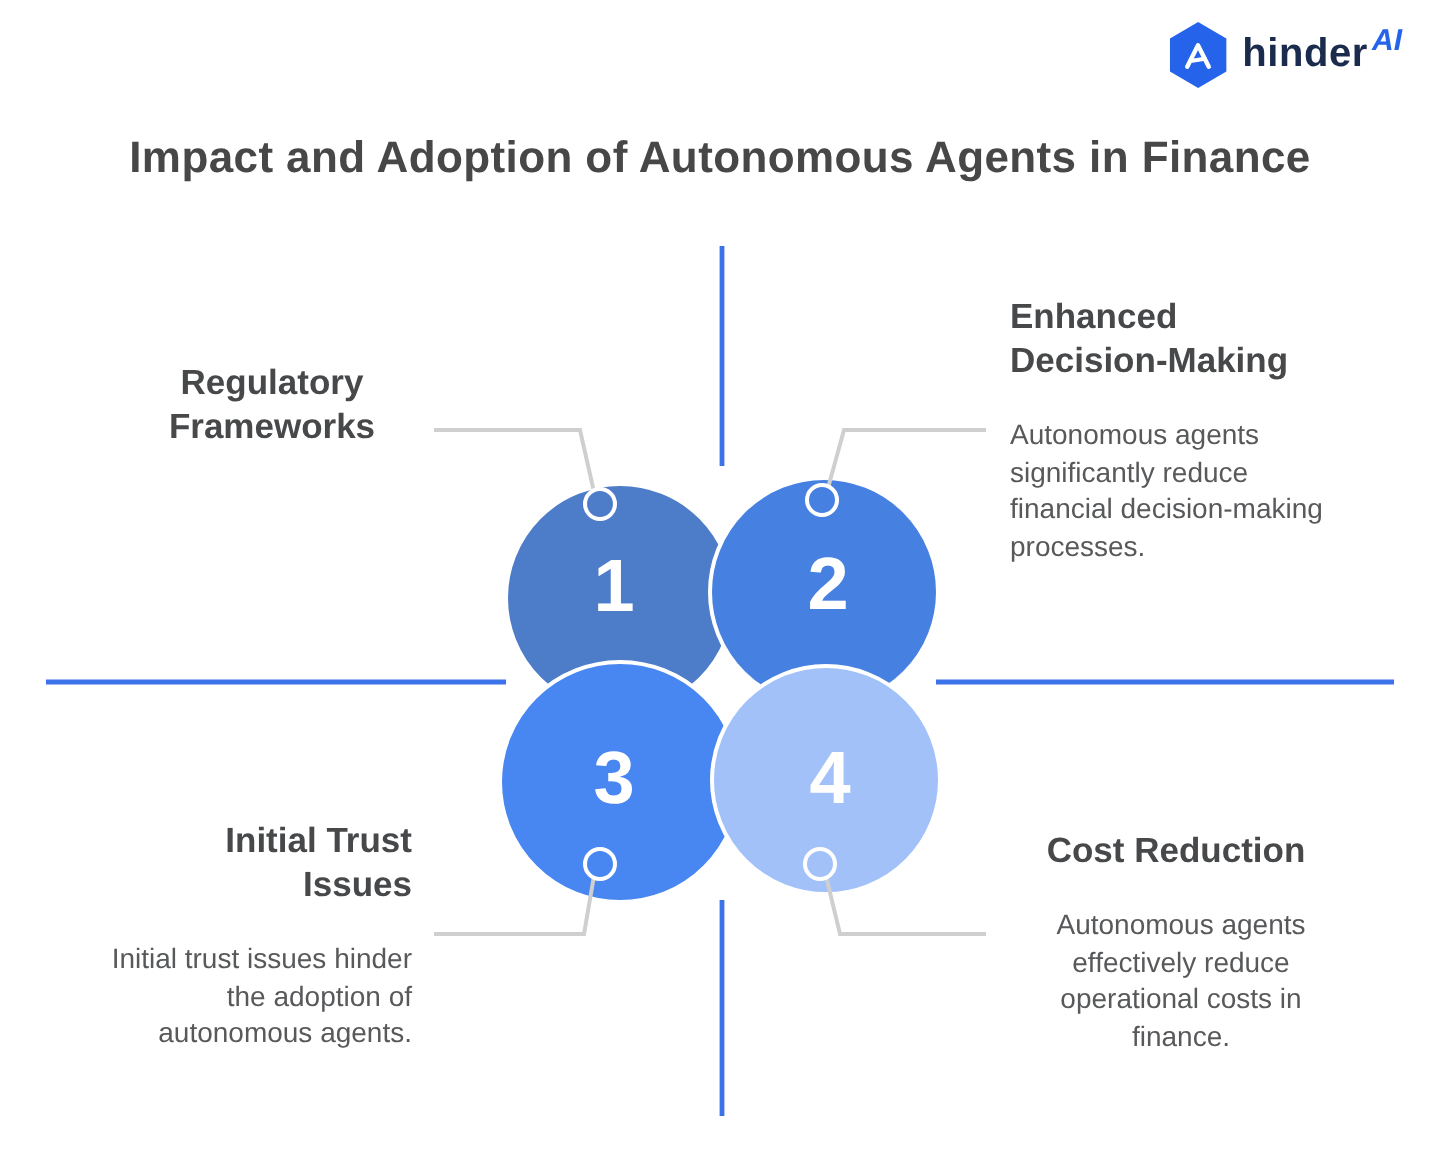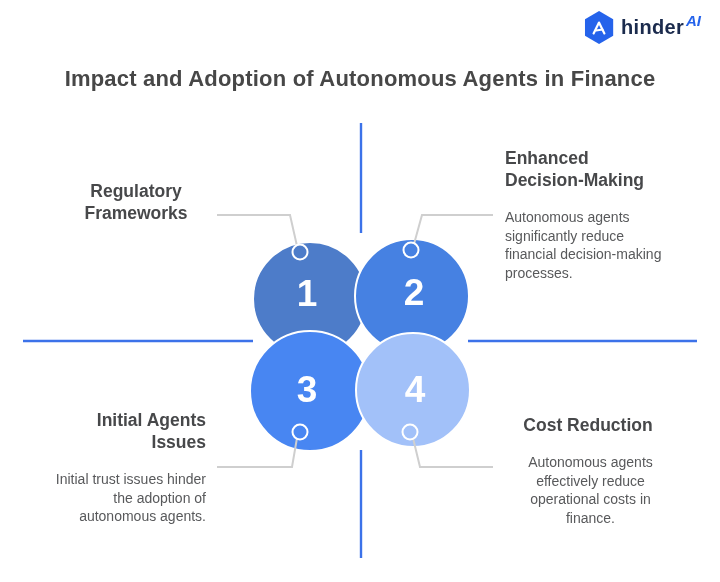--- a/index.html
+++ b/index.html
@@ -129,21 +129,21 @@
   <div class="quadrant q1">
     <div class="q-heading">Regulatory Frameworks</div>
   </div>
 
   <div class="quadrant q2">
     <div class="q-heading">Enhanced Decision-Making</div>
     <div class="q-body">Autonomous agents significantly reduce financial decision-making processes.</div>
   </div>
 
   <div class="quadrant q3">
-    <div class="q-heading">Initial Agents Issues</div>
+    <div class="q-heading">Initial Trust Issues</div>
     <div class="q-body">Initial trust issues hinder the adoption of autonomous agents.</div>
   </div>
 
   <div class="quadrant q4">
     <div class="q-heading">Cost Reduction</div>
     <div class="q-body">Autonomous agents effectively reduce operational costs in finance.</div>
   </div>
 
 </div>
 

